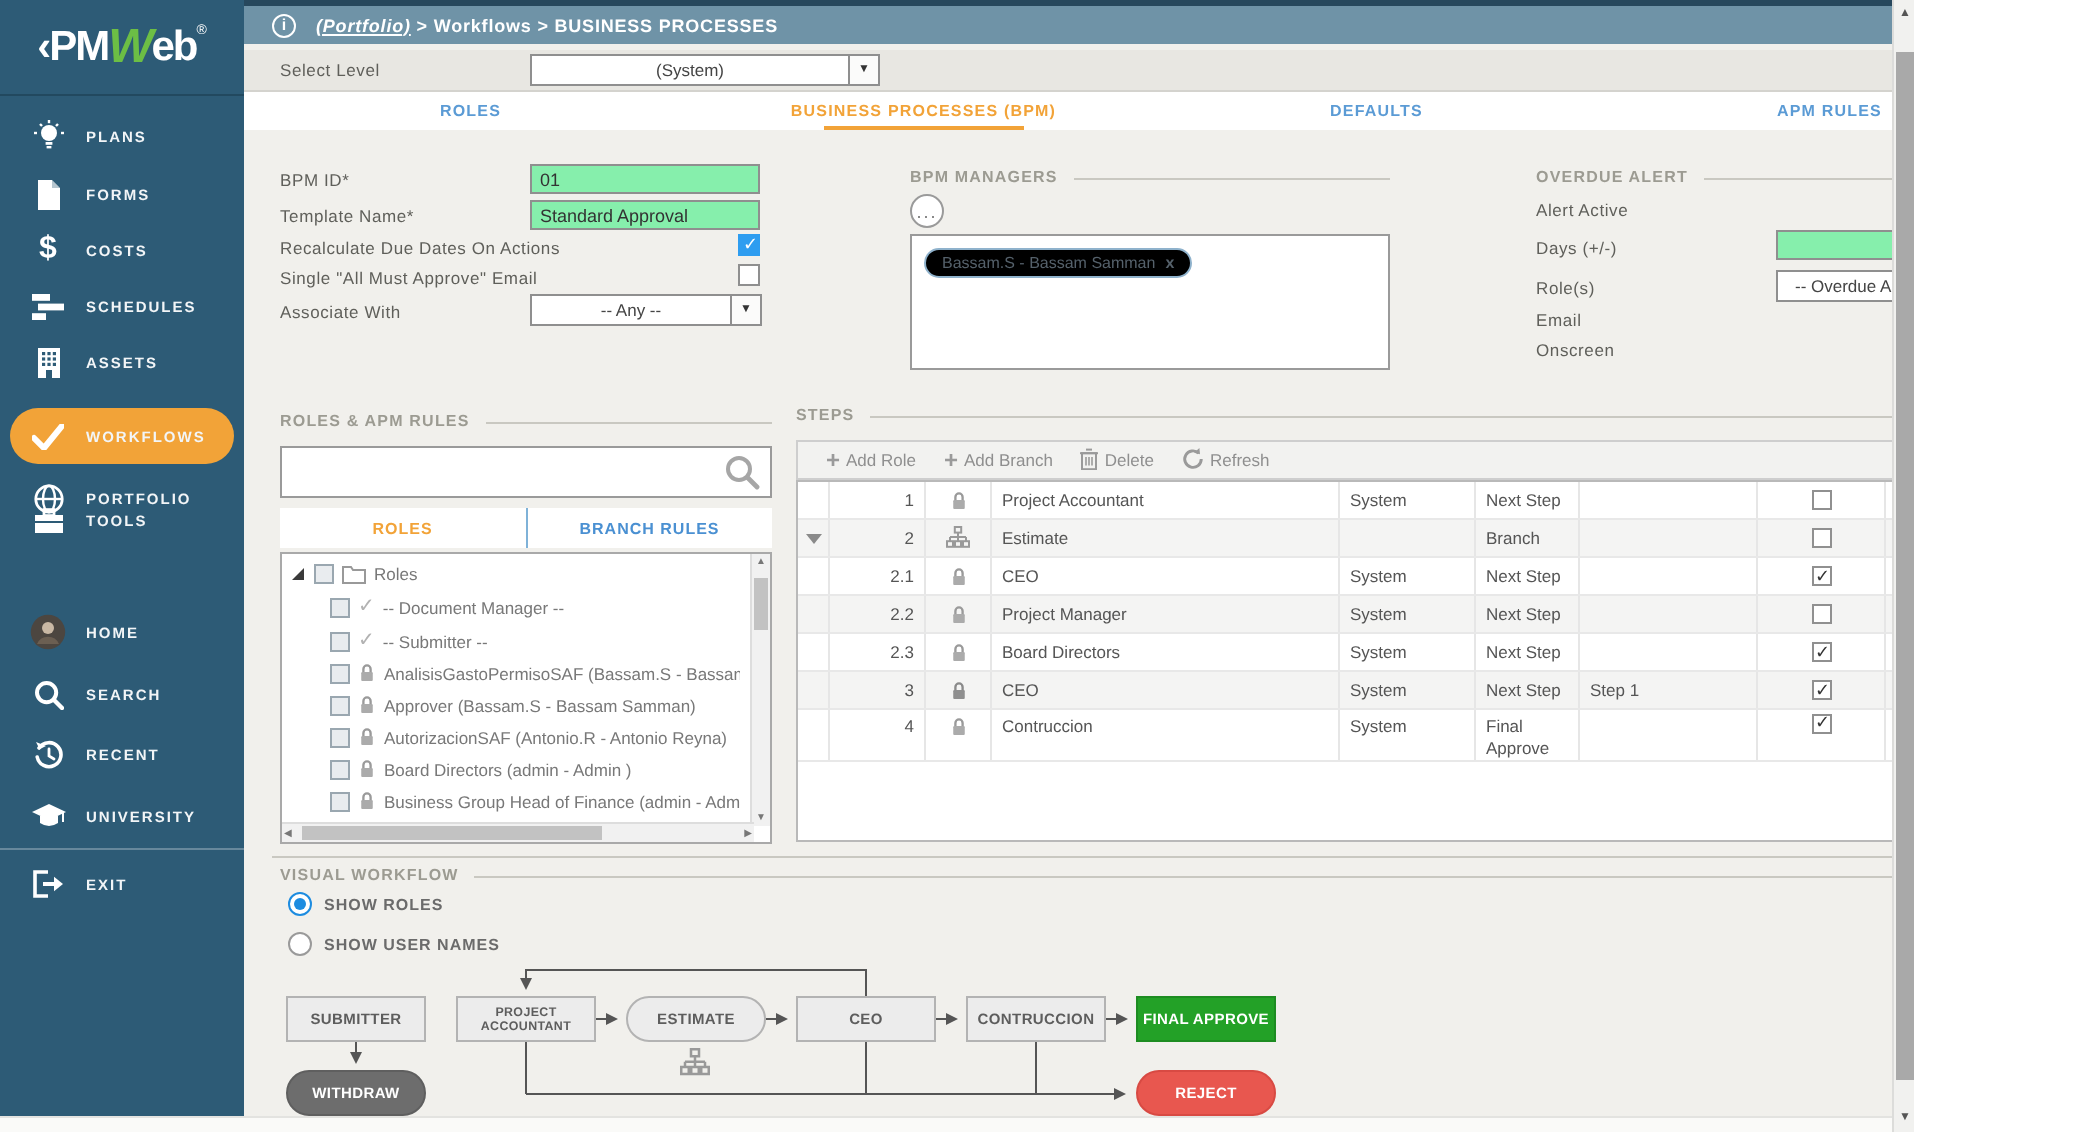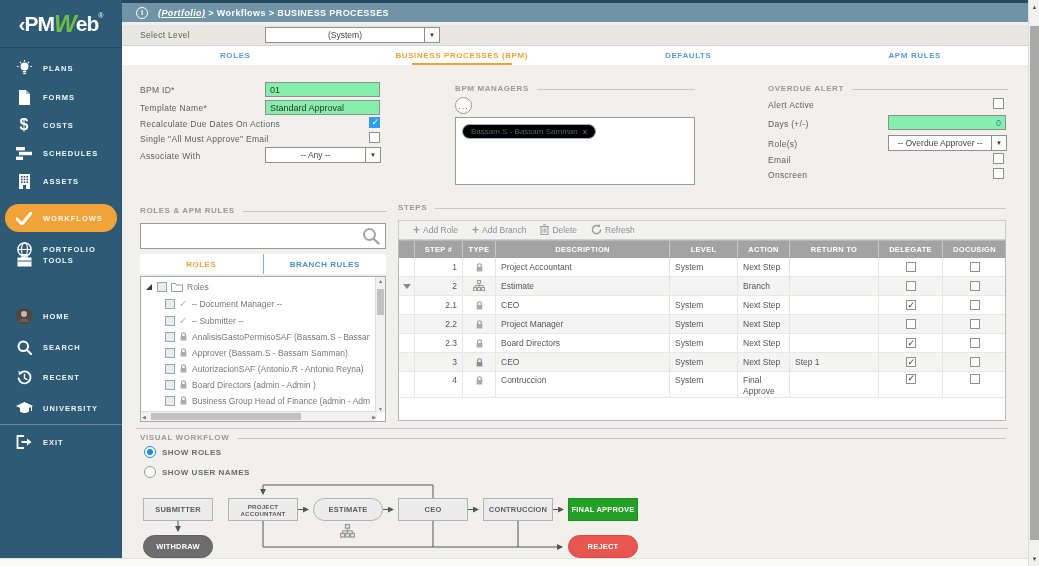--- a/index.html
+++ b/index.html
@@ -1,17 +1,17 @@
 <!DOCTYPE html>
 <html><head>
 <meta charset="utf-8">
 <style>
   html,body{margin:0;padding:0;background:#fff;}
   *{box-sizing:border-box;font-family:"Liberation Sans","DejaVu Sans",sans-serif;}
-  #app{position:relative;width:1039px;height:566px;background:#fff;overflow:hidden;}
+  #app{position:relative;width:957px;height:566px;background:#fff;overflow:hidden;}
 
   
   .sidebar{position:absolute;left:0;top:0;width:122px;height:558px;background:#2d5b76;}
   .logo{position:absolute;left:0;top:0;width:122px;height:48px;border-bottom:1px solid #22495f;
         display:flex;align-items:center;justify-content:center;color:#fff;}
   .logo .t1{font-size:21px;font-weight:bold;letter-spacing:-1px;}
   .logo .t2{font-size:24px;font-weight:bold;font-style:italic;color:#6cbe45;letter-spacing:-1px;}
   .logo .reg{font-size:7px;vertical-align:top;position:relative;top:-8px;}
   .side-item{position:absolute;left:0;width:122px;height:28px;display:flex;align-items:center;cursor:pointer;}
   .side-item .sicon{width:20px;height:18px;margin-left:14px;display:flex;align-items:center;justify-content:center;flex:none;}
@@ -500,31 +500,20 @@
       <span class="tbtn">
         <span><svg width="11" height="11" viewBox="0 0 12 12">
               <path d="M10.5 6 a4.5 4.5 0 1 1 -1.4 -3.2" fill="none" stroke="#9a9a9a" stroke-width="1.6"></path>
               <path d="M9.5 0 L9.8 3.4 L6.6 2.6 Z" fill="#9a9a9a"></path>
             </svg></span>
         <span>Refresh</span>
       </span>
     </div>
 
     <div class="stable">
-      <div class="srow shead">
-        <div class="hc"></div>
-        <div class="hc">STEP #</div>
-        <div class="hc">TYPE</div>
-        <div class="hc">DESCRIPTION</div>
-        <div class="hc">LEVEL</div>
-        <div class="hc">ACTION</div>
-        <div class="hc">RETURN TO</div>
-        <div class="hc">DELEGATE</div>
-        <div class="hc">DOCUSIGN</div>
-      </div>
       <div class="sbody">
 
         <div class="srow">
           <div class="c ctr"></div>
           <div class="c num">1</div>
           <div class="c ctr">
               <svg width="9" height="11" viewBox="0 0 10 12">
                 <path d="M3 5.5 V3.8 a2 2 0 0 1 4 0 V5.5" fill="none" stroke="#9a9a9a" stroke-width="1.3"></path>
                 <rect x="1.8" y="5.5" width="6.4" height="5" rx="0.6" fill="#ababab"></rect>
               </svg>

